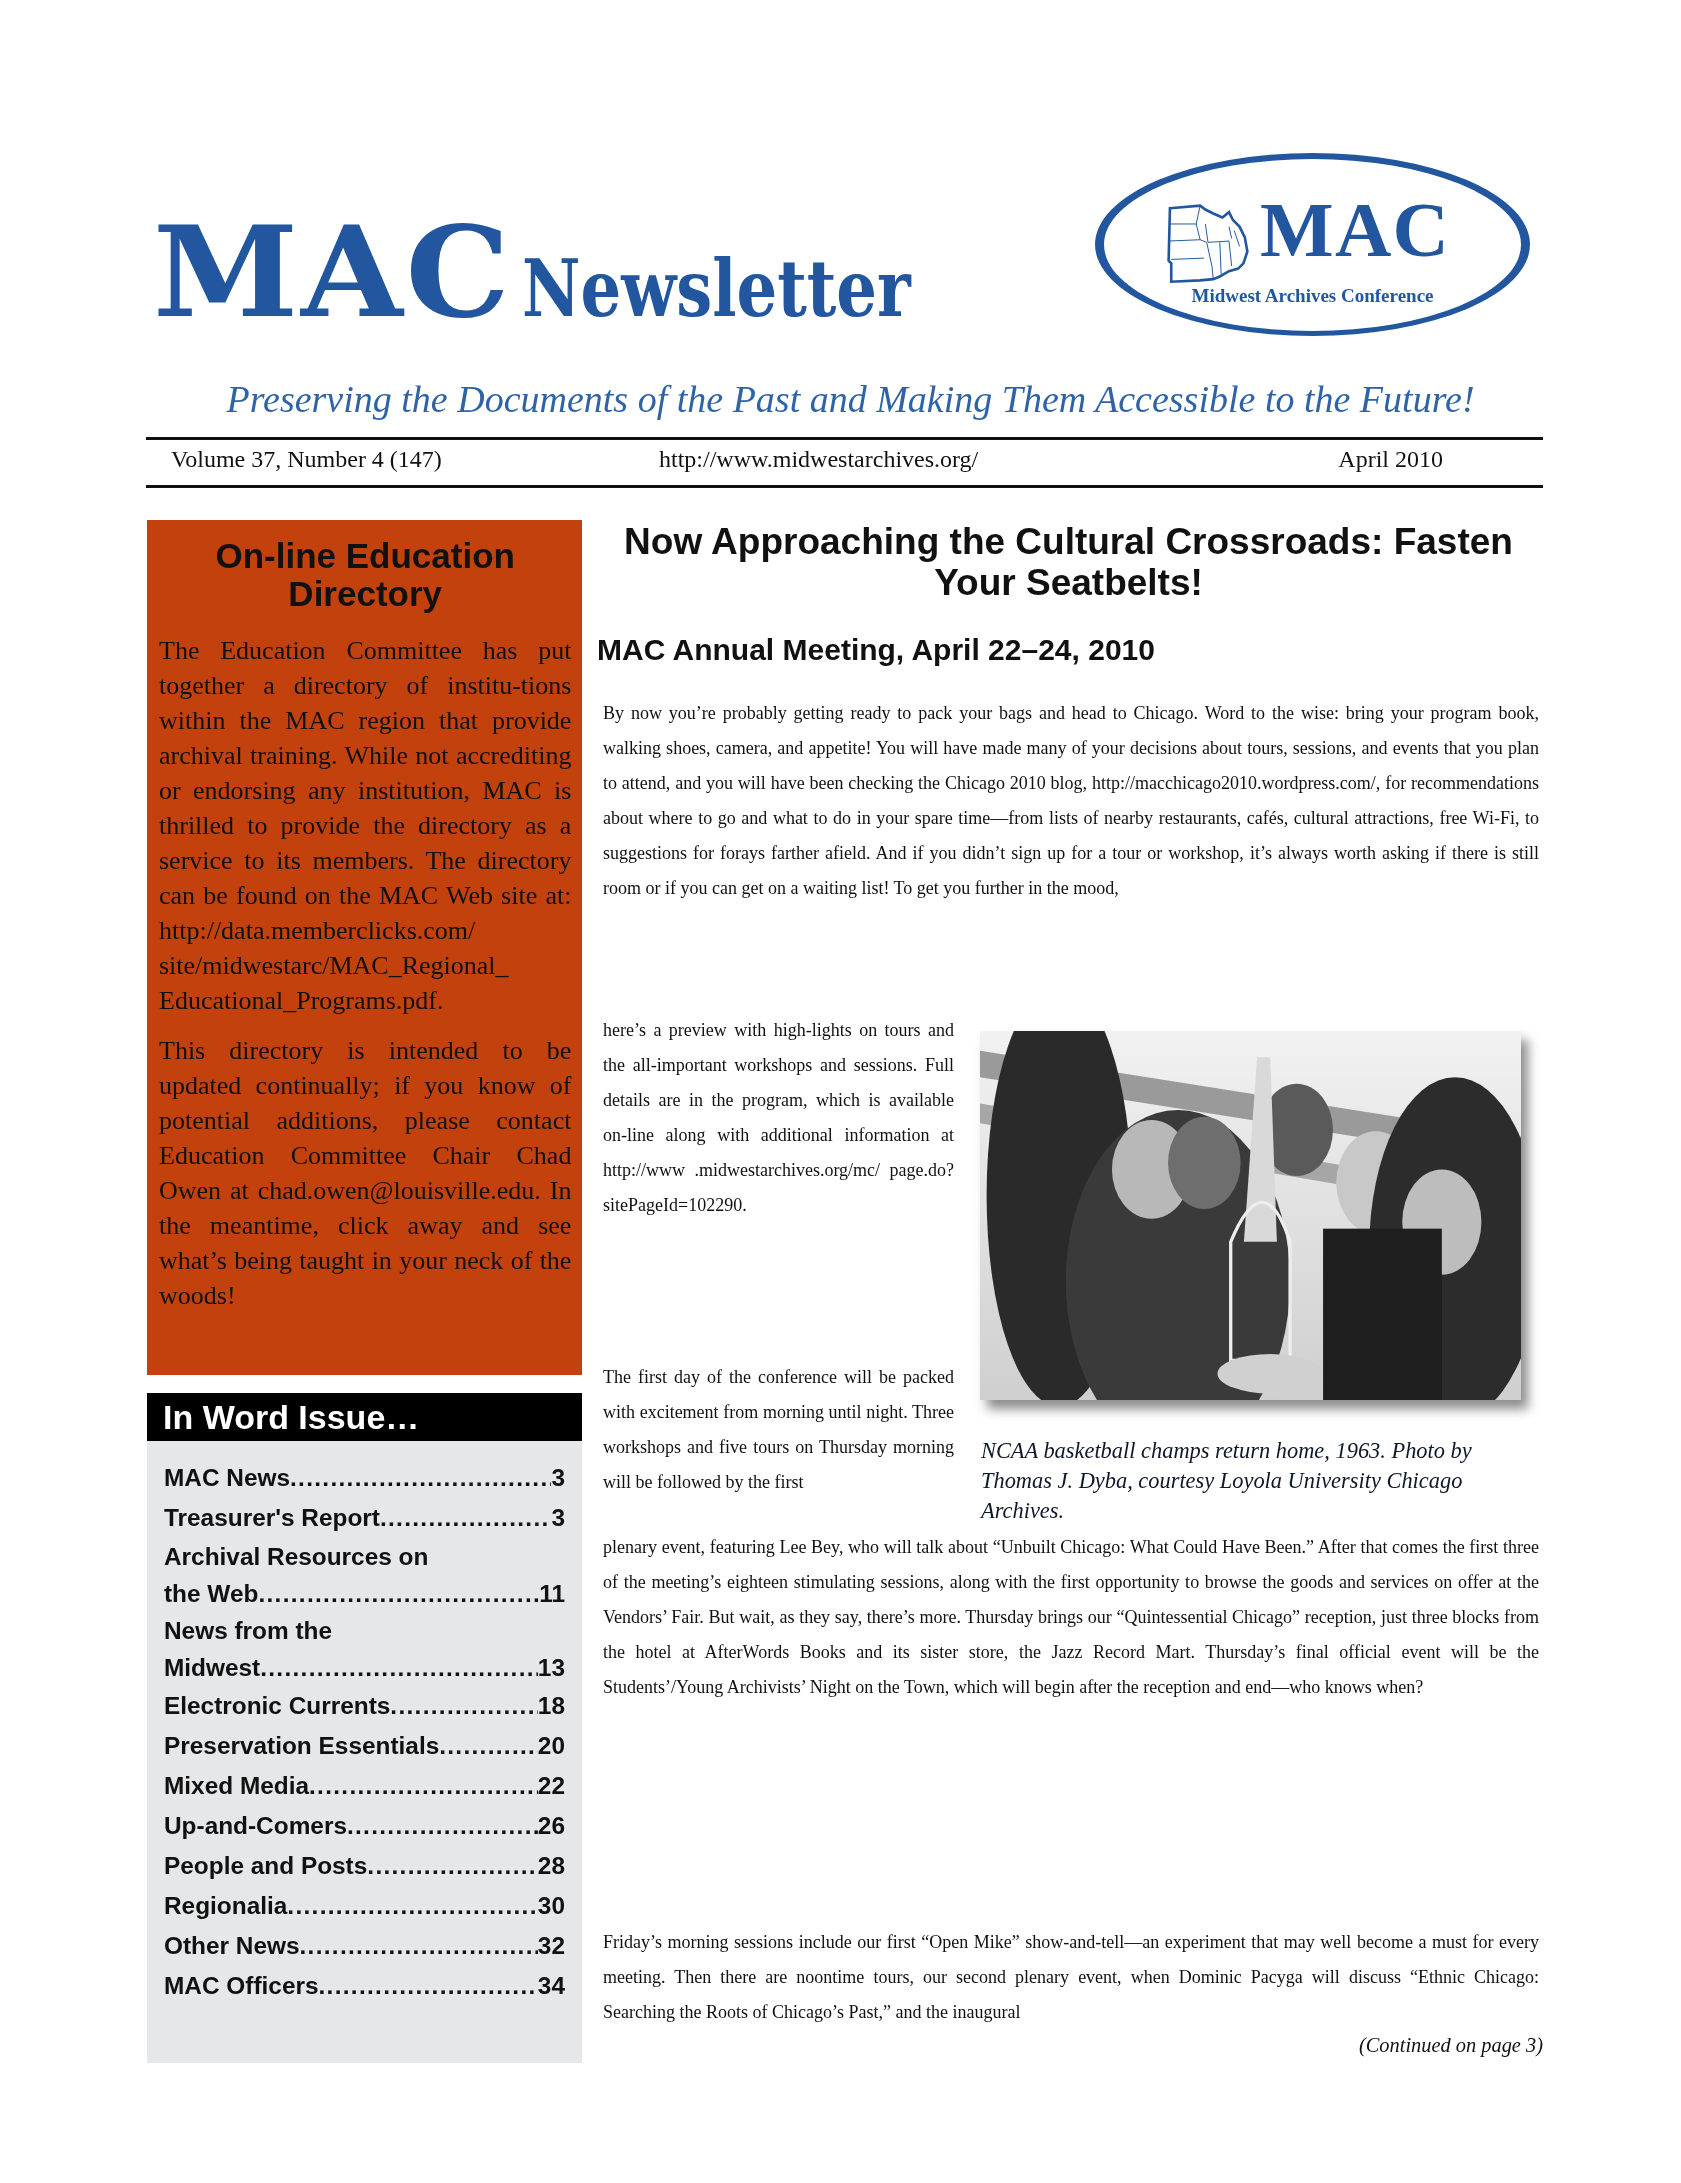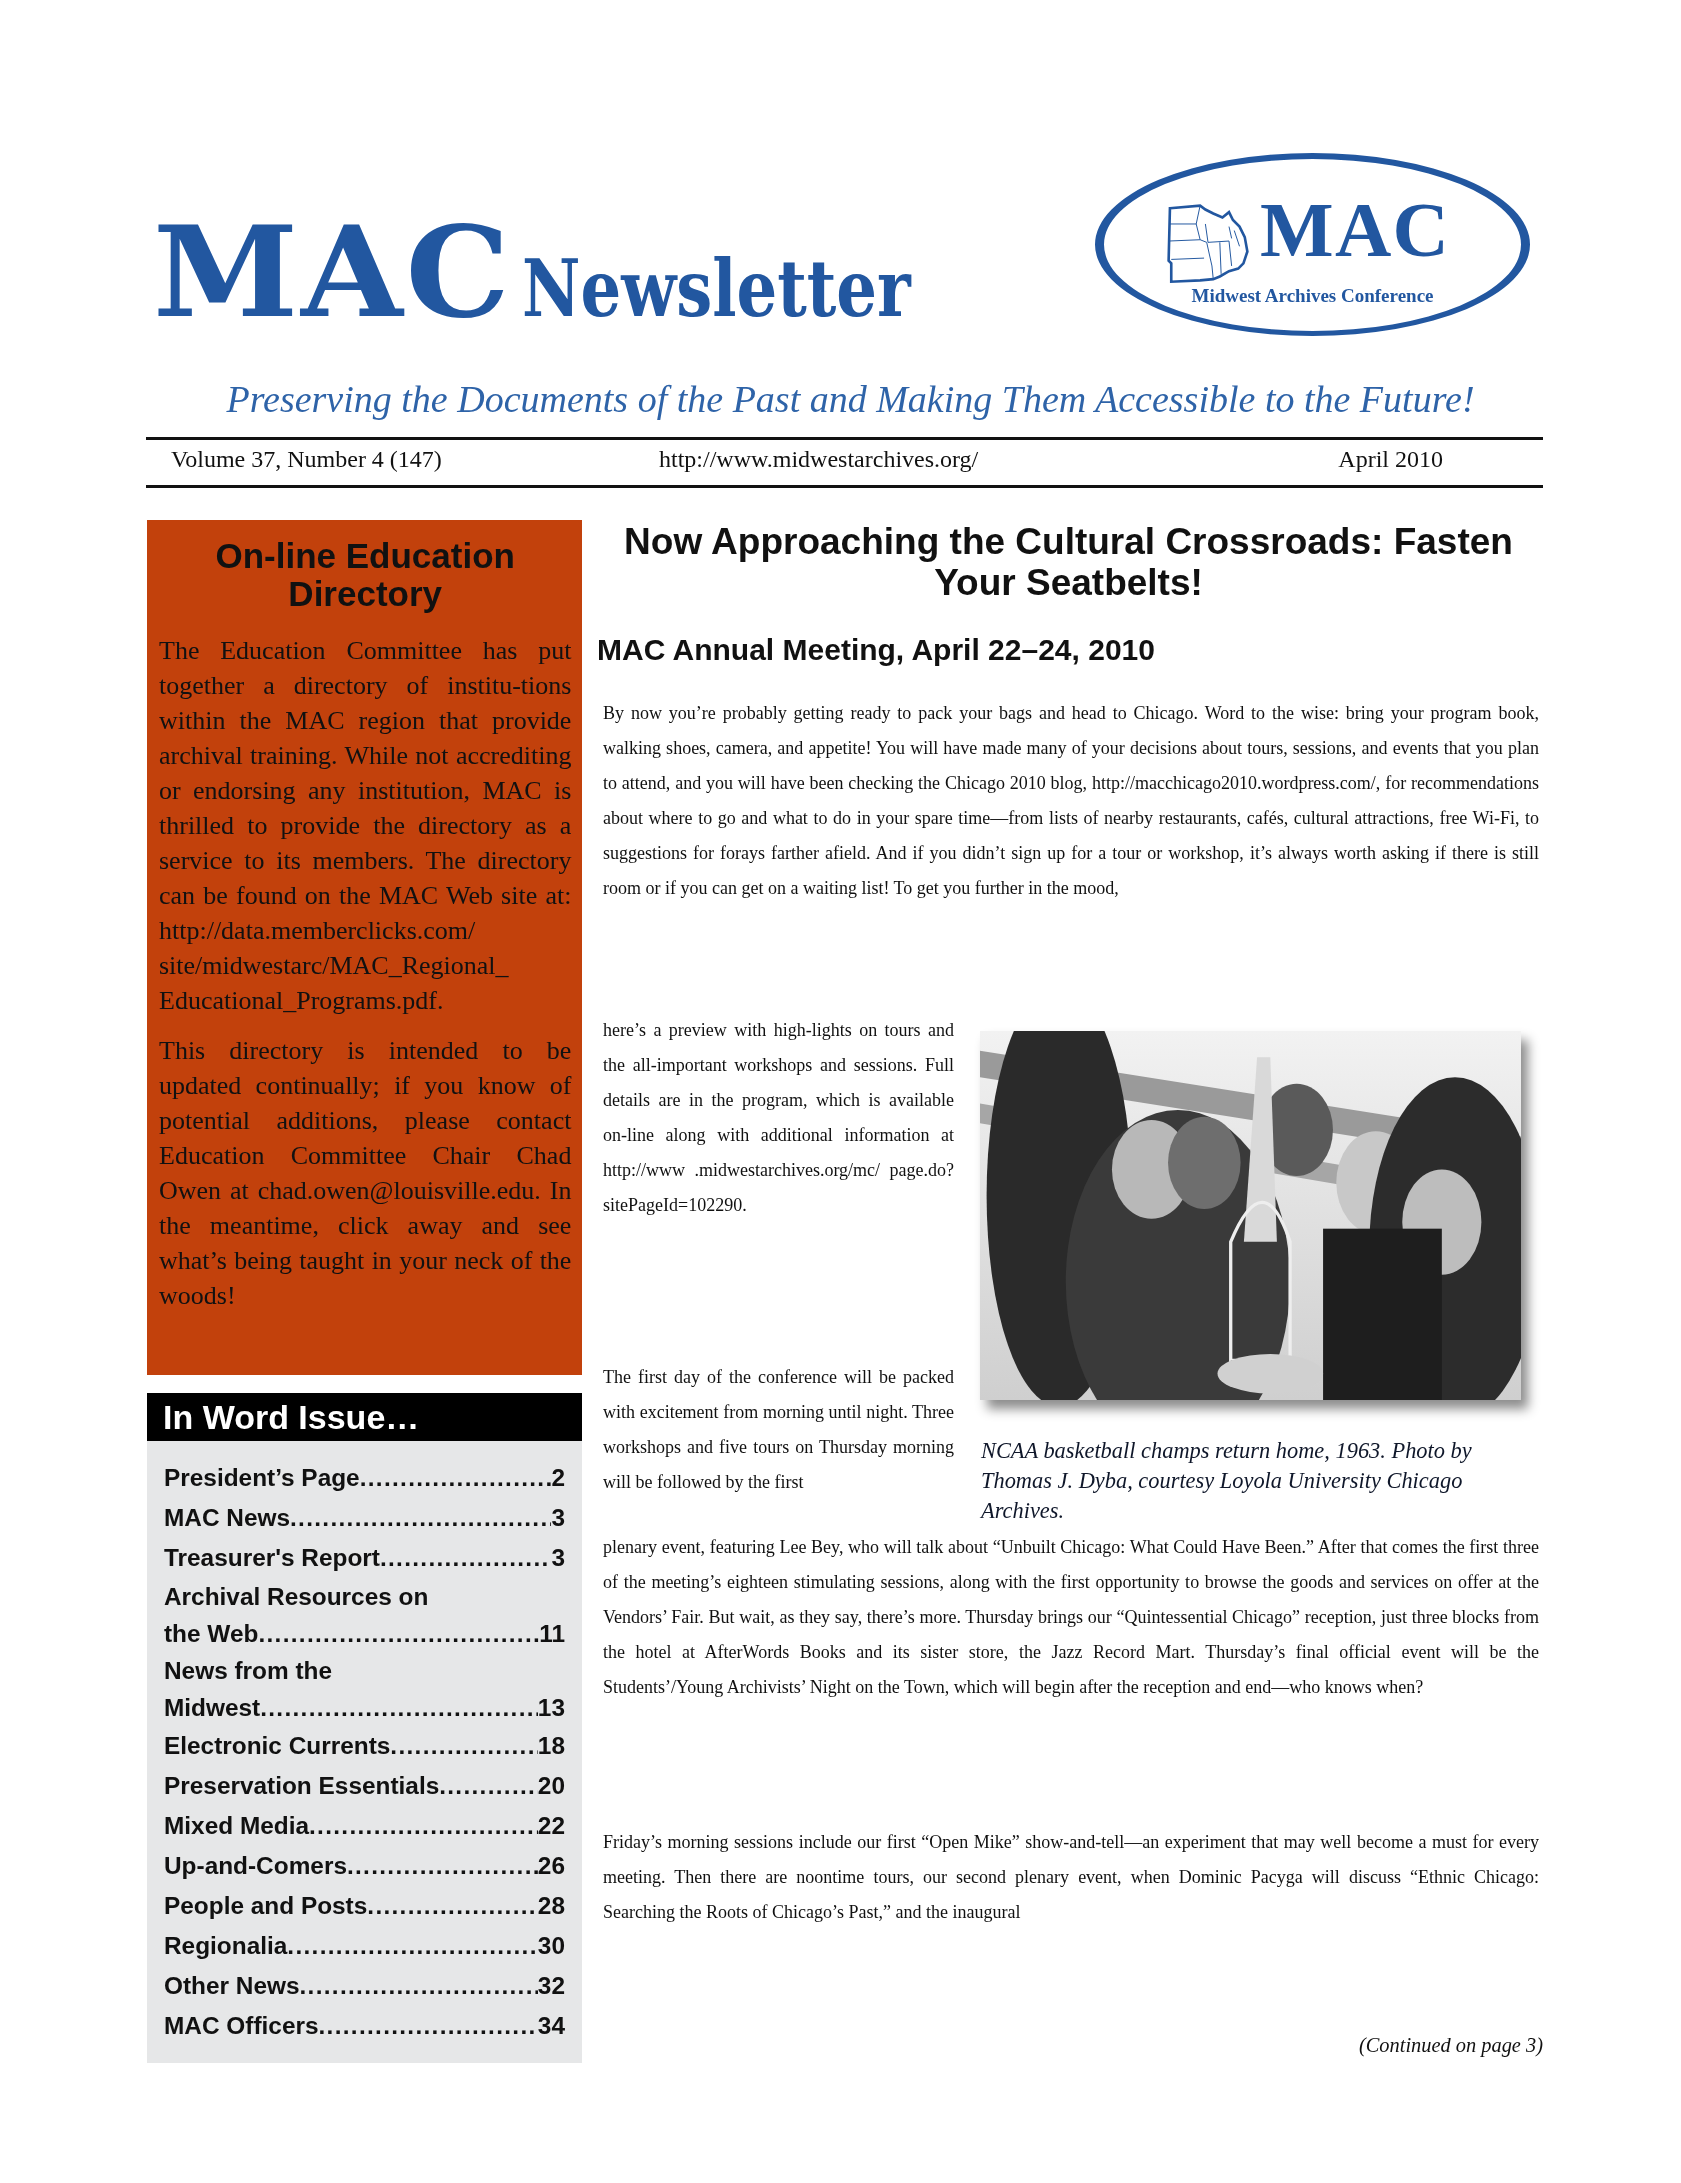--- a/index.html
+++ b/index.html
@@ -43,21 +43,21 @@
   
   .headline { position: absolute; left: 597px; top: 521px; width: 943px; text-align: center; font-family: "Liberation Sans", sans-serif; font-weight: bold; font-size: 37px; line-height: 41px; }
   .subhead { position: absolute; left: 597px; top: 633px; width: 943px; text-align: left; font-family: "Liberation Sans", sans-serif; font-weight: bold; font-size: 30px; }
   .body { font-family: "Liberation Serif", serif; font-size: 18px; line-height: 35px; text-align: justify; color: #111; }
   .p-full { position: absolute; left: 603px; width: 936px; }
   .p-narrow { position: absolute; left: 603px; width: 351px; }
   .p1 { top: 696px; }
   .p2 { top: 1013px; }
   .p3 { top: 1360px; }
   .p4 { top: 1530px; }
-  .p5 { top: 1825px; }
+  .p5 { top: 1925px; }
 
   .photo { position: absolute; left: 980px; top: 1031px; width: 541px; height: 369px; box-shadow: 6.6px 9.2px 10.6px rgba(0,0,0,0.45); overflow: hidden; background: #8a8a8a; }
   .photo svg { width: 100%; height: 100%; display: block; }
   .caption { position: absolute; left: 981px; top: 1436px; width: 560px; font-family: "Liberation Serif", serif; font-style: italic; font-size: 22.4px; line-height: 30px; color: #0f172a; }
   .continued { position: absolute; right: 138px; top: 2034px; font-family: "Liberation Serif", serif; font-style: italic; font-size: 20.4px; color: #111; }
 </style>
 </head>
 <body>
 
 <div class="mast-title">
@@ -84,25 +84,20 @@
 <div class="rule-bot"></div>
 
 <div class="edu-box">
   <div class="edu-title">On-line Education Directory</div>
   <p class="edu-p">The Education Committee has put together a directory of institu-tions within the MAC region that provide archival training. While not accrediting or endorsing any institution, MAC is thrilled to provide the directory as a service to its members. The directory can be found on the MAC Web site at: http://data.memberclicks.com/ site/midwestarc/MAC_Regional_ Educational_Programs.pdf.</p>
   <p class="edu-p">This directory is intended to be updated continually; if you know of potential additions, please contact Education Committee Chair Chad Owen at chad.owen@louisville.edu. In the meantime, click away and see what’s being taught in your neck of the woods!</p>
 </div>
 
 <div class="issue-head">In Word Issue…</div>
 <div class="toc">
-  <div class="toc-item">
-      <span class="lbl">President’s Page</span>
-      <span class="dots"></span>
-      <span class="pg">2</span>
-    </div>
   <div class="toc-item">
       <span class="lbl">MAC News</span>
       <span class="dots"></span>
       <span class="pg">3</span>
     </div>
   <div class="toc-item">
       <span class="lbl">Treasurer's Report </span>
       <span class="dots"></span>
       <span class="pg">3</span>
     </div>

